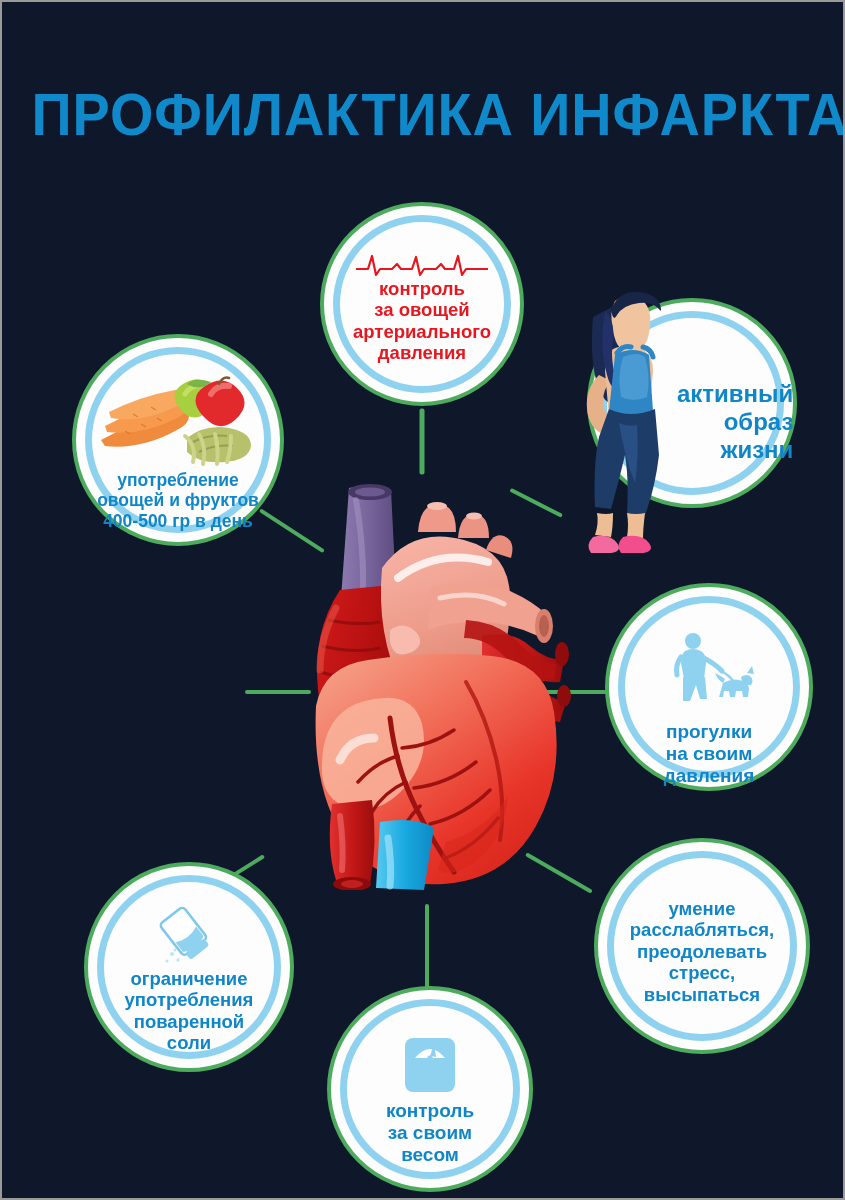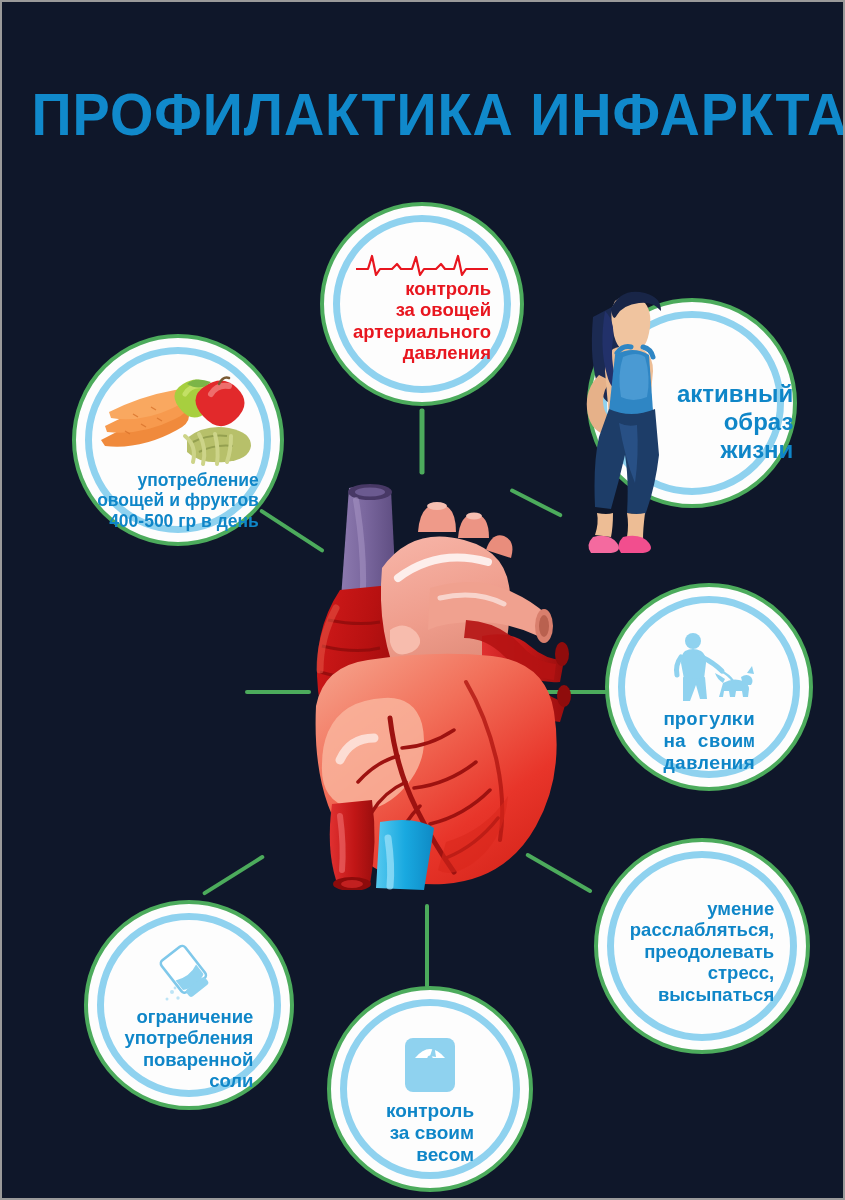--- a/index.html
+++ b/index.html
@@ -22,21 +22,21 @@
     position:absolute;border-radius:50%;
     border:4px solid #4cab5c;background:#fdfdfd;
     box-sizing:border-box;
   }
   .bubble .inner{
     position:absolute;inset:9px;border-radius:50%;
     border:7px solid #8fd2ef;box-sizing:border-box;
     display:flex;flex-direction:column;align-items:center;justify-content:flex-start;
   }
   .b-label{
-    text-align:right;font-weight:bold;line-height:1.16;
+    text-align:center;font-weight:bold;line-height:1.16;
     color:#0f86c8;font-size:19px;letter-spacing:0px;
   }
   .b-label.red{color:#e8161f;}
   .icon-wrap{display:flex;align-items:center;justify-content:center;}
 
   
   #bub-bp{left:318px;top:200px;width:204px;height:204px;}
   #bub-bp .inner{padding-top:26px;}
   #bub-bp .b-label{font-size:18.5px;}
 
@@ -47,21 +47,21 @@
   #bub-active{left:585px;top:296px;width:210px;height:210px;}
   #bub-active .inner{padding-top:62px;padding-left:58px;align-items:flex-start;}
   #bub-active .b-label{font-size:24px;text-align:right;margin-left:12px;}
 
   #bub-habits{left:37px;top:582px;width:208px;height:208px;}
   #bub-habits .inner{padding-top:26px;}
 
   #bub-walk{left:603px;top:581px;width:208px;height:208px;}
   #bub-walk .inner{padding-top:28px;}
 
-  #bub-salt{left:82px;top:898px;width:210px;height:210px;}
+  #bub-salt{left:82px;top:860px;width:210px;height:210px;}
   #bub-salt .inner{padding-top:22px;}
   #bub-salt .b-label{font-size:18.5px;}
 
   #bub-stress{left:592px;top:836px;width:216px;height:216px;}
   #bub-stress .inner{padding-top:40px;}
   #bub-stress .b-label{font-size:18.5px;}
 
   #bub-weight{left:325px;top:984px;width:206px;height:206px;}
   #bub-weight .inner{padding-top:28px;}
 
@@ -279,21 +279,21 @@
 
             <path d="M60 40 q8 4 12 10" stroke="#8fd2ef" stroke-width="2.5" fill="none"></path>
 
             <path d="M62 52 q10 -6 20 -2 q6 3 6 8 l-1 8 l-5 0 l-1 -6 l-6 0 l-1 6 l-5 0 l-1 -6 l-5 0 l-1 6 l-4 0 z"></path>
             <path d="M80 46 q6 -4 10 0 q3 4 0 8 l-8 0 z"></path>
             <path d="M86 42 l5 -7 l2 8 z"></path>
             <path d="M62 52 q-6 -4 -8 -10 q6 3 10 6 z"></path>
           </g>
         </svg>
       </div>
-      <div class="b-label" style="margin-top:6px;font-family:Liberation Mono, monospace;">
+      <div class="b-label" style="margin-top:18px;">
         <div>прогулки</div>
         <div>на своим</div>
         <div>давления</div>
       </div>
     </div>
   </div>
 
   <div class="bubble" id="bub-salt">
     <div class="inner">
       <div class="icon-wrap">

